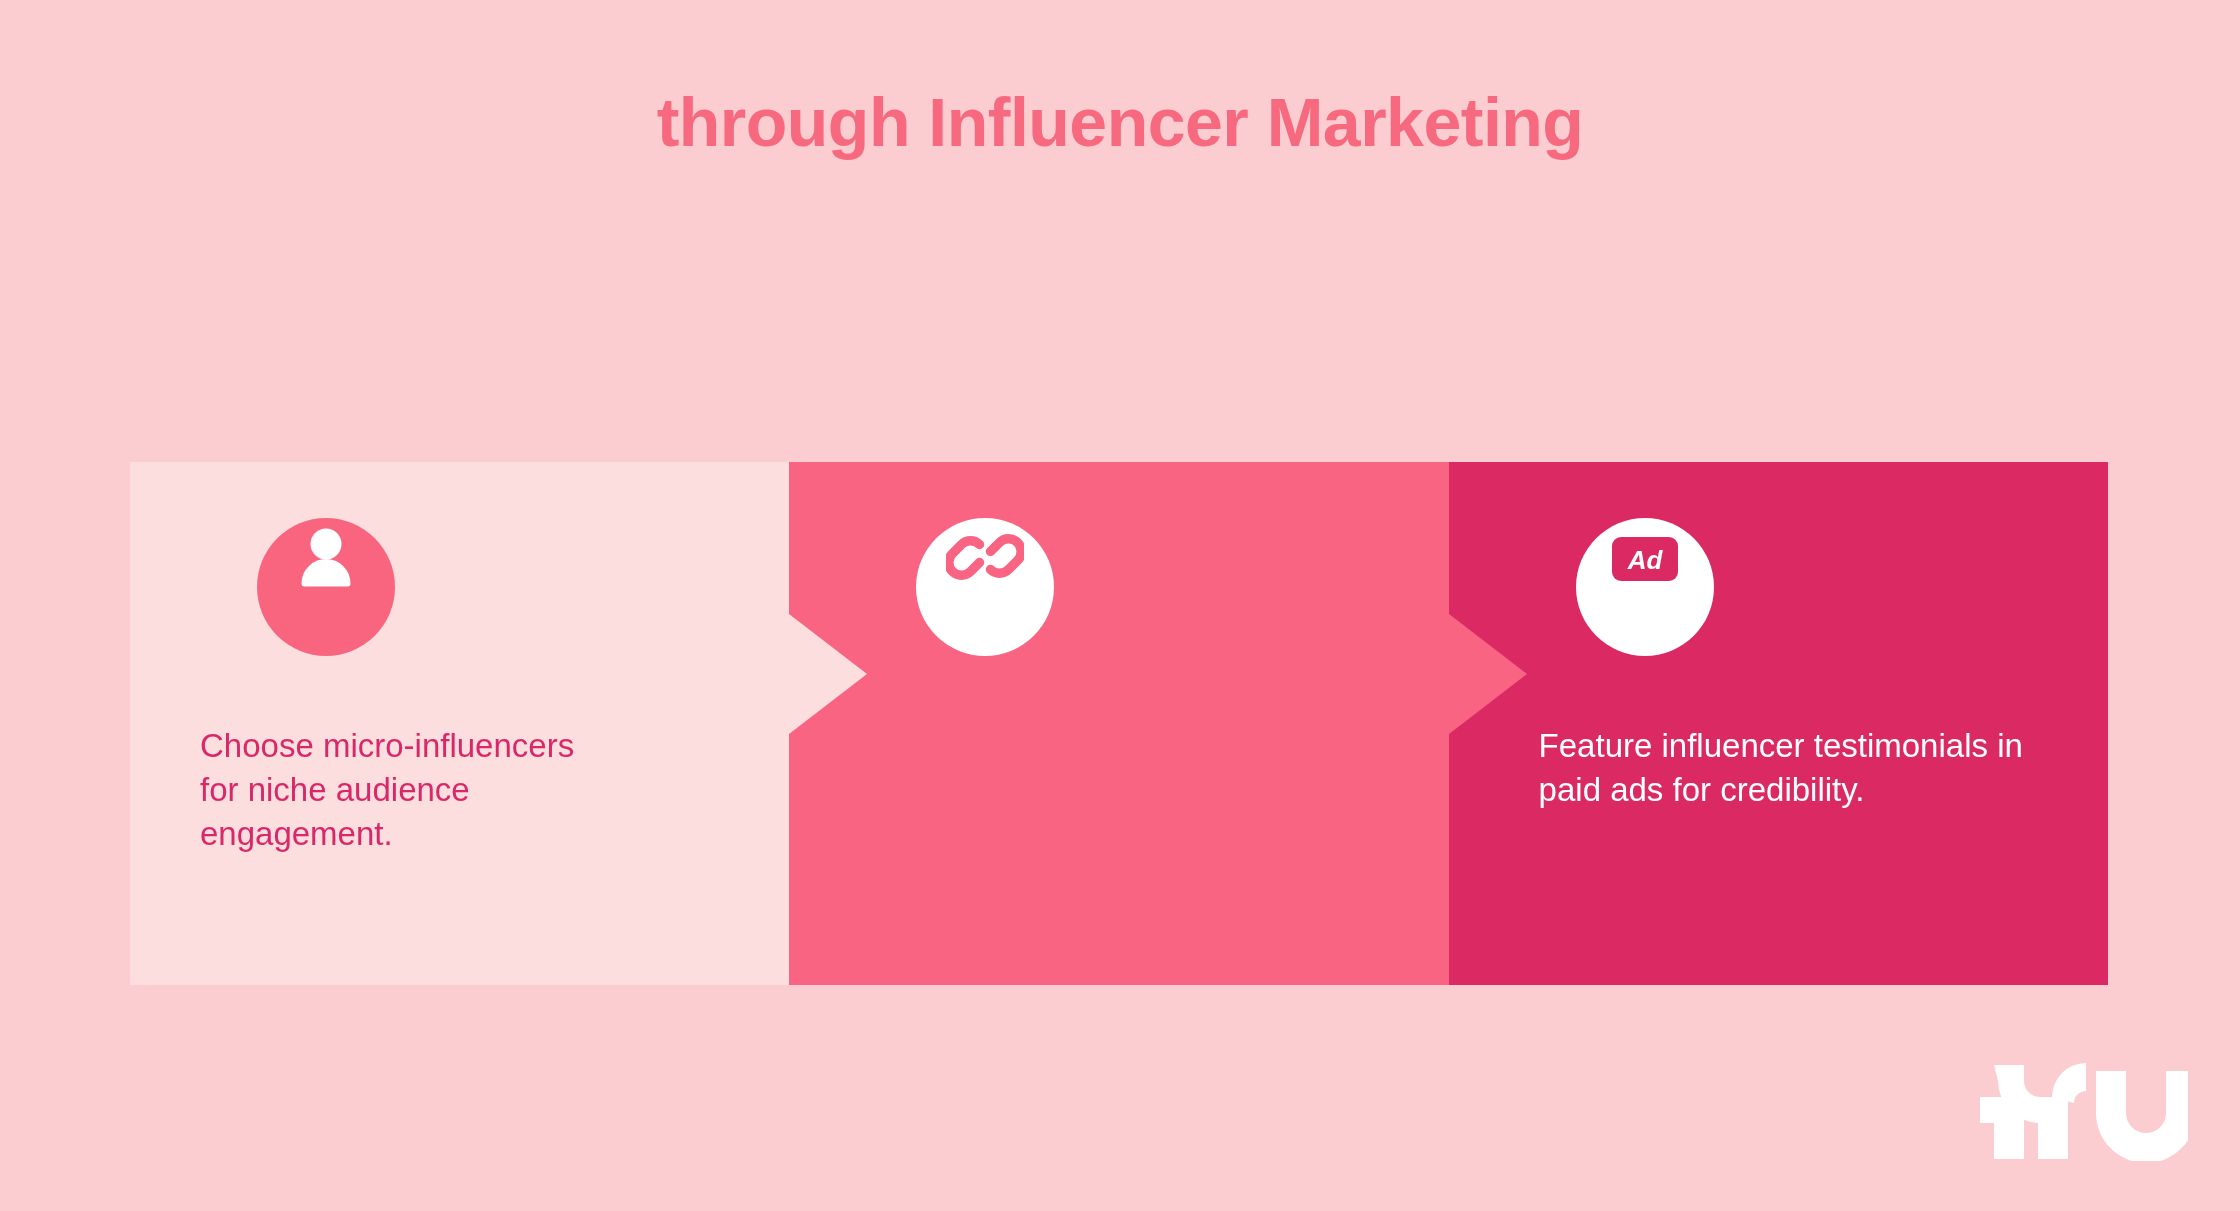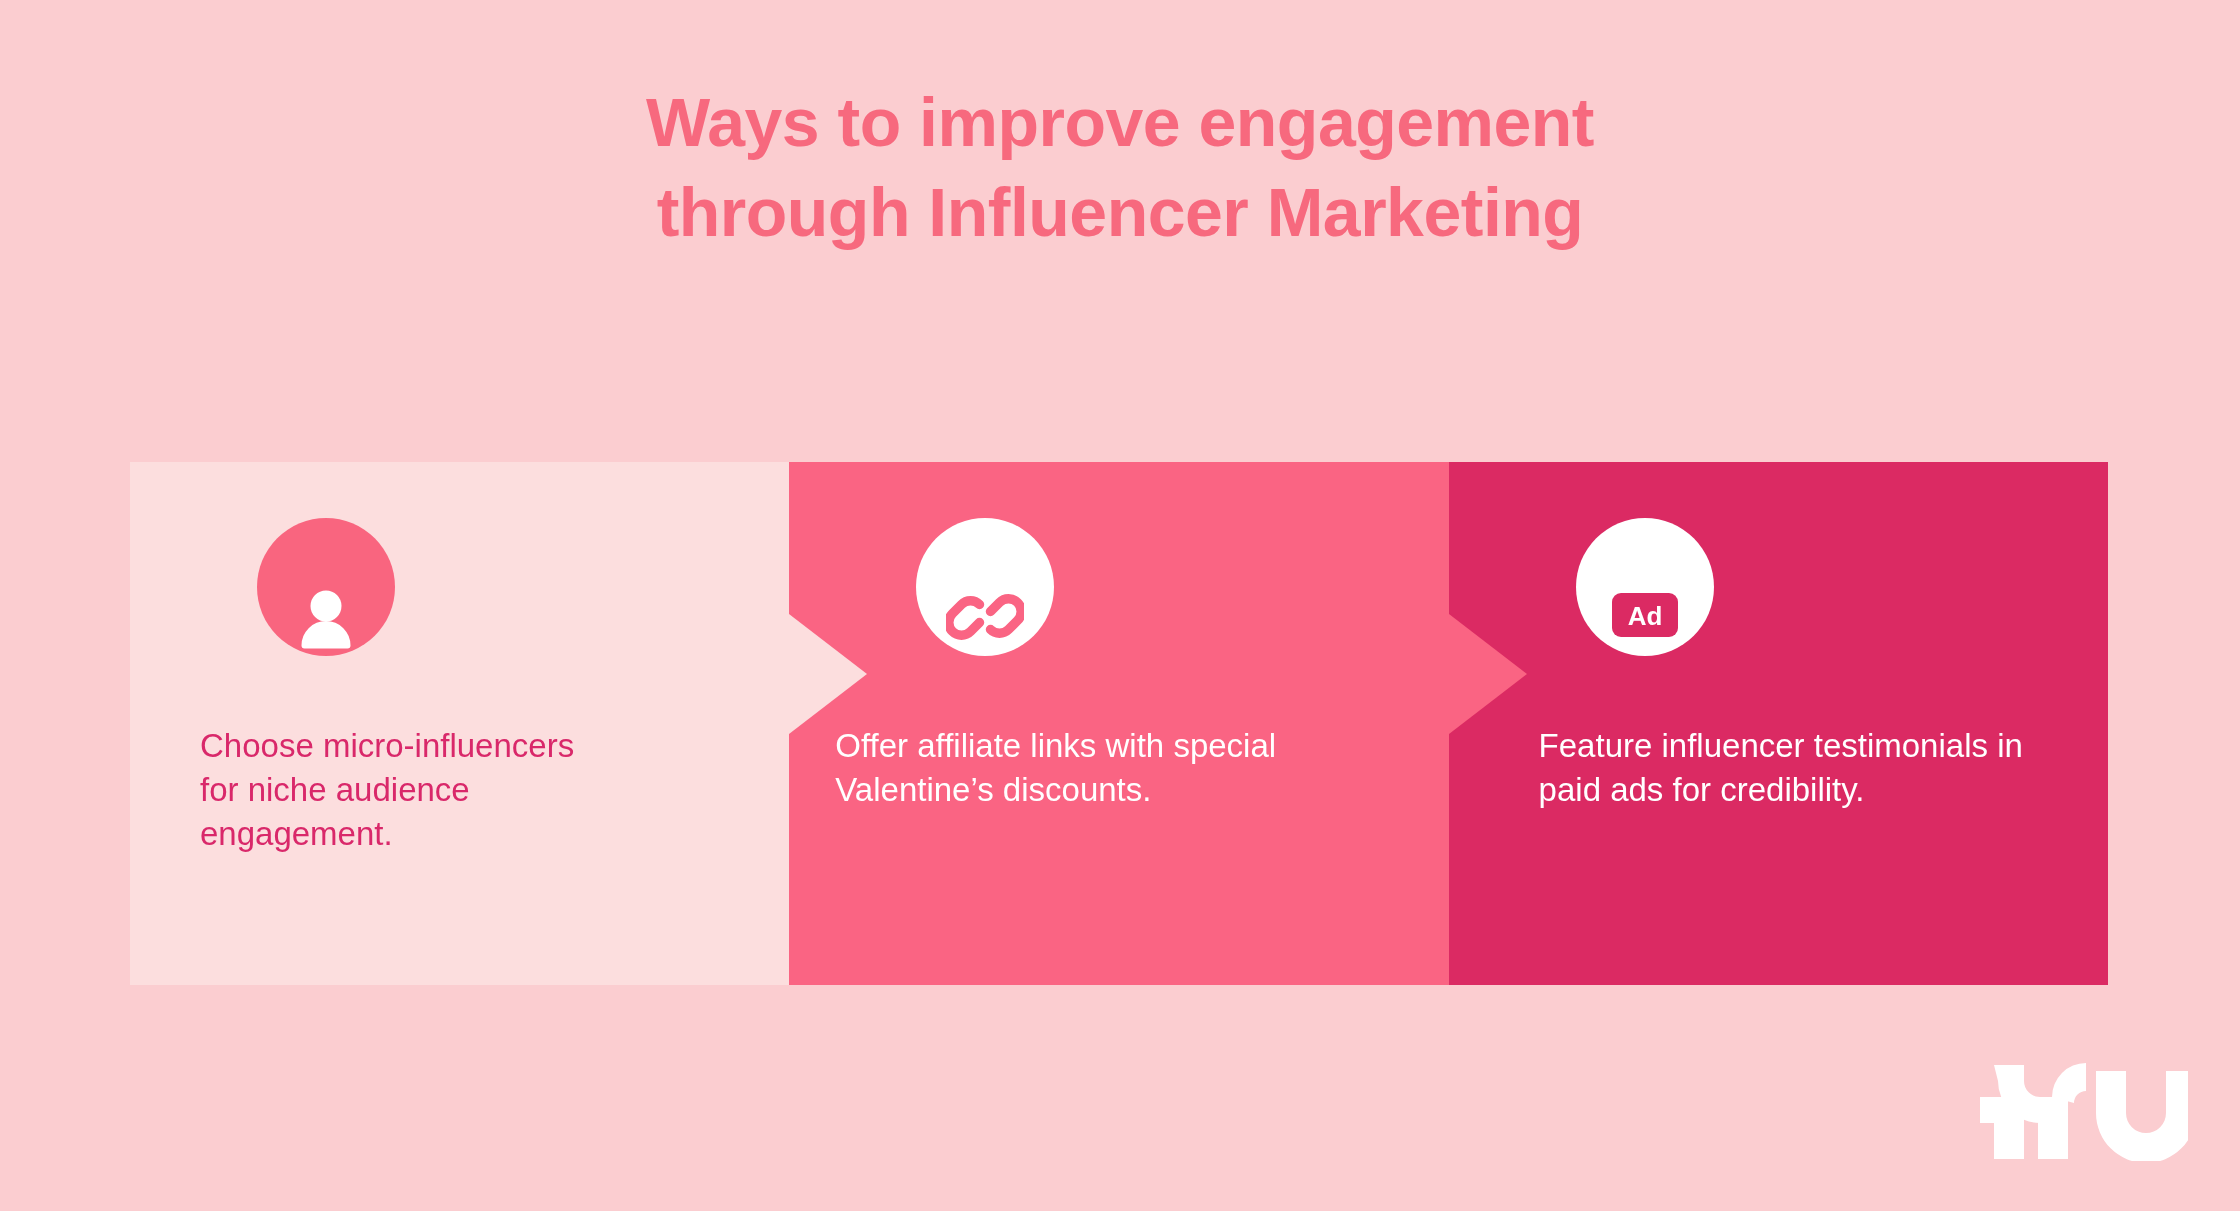--- a/index.html
+++ b/index.html
@@ -65,22 +65,23 @@
   
   .icon-wrap {
     position:absolute;
     left:127px; top:56px;
     width:138px; height:138px;
   }
   .icon-circle {
     width:138px; height:138px;
     border-radius:50%;
     display:flex;
-    align-items:flex-end;
+    align-items:flex-start;
     justify-content:center;
+    font-style:italic;
   }
   .icon-circle.pink  { background:#F9657F; }
   .icon-circle.white { background:#FFFFFF; }
 
   
   .card-text {
     position:absolute;
     left:46px;
     top:262px;
     width:520px;
@@ -98,21 +99,20 @@
     right:52px;
     bottom:50px;
     width:210px;
     height:98px;
   }
 </style>
 </head>
 <body>
 
 <div class="title-block">
-  <span class="title-line">Ways to improve engagement</span>
   <span class="title-line">through Influencer Marketing</span>
 </div>
 
 <div class="cards">
 
   <div class="card c1">
     <div class="icon-wrap">
       <div class="icon-circle pink">
         <svg width="76" height="76" viewBox="0 0 76 76" aria-hidden="true">
           <circle cx="38" cy="26" r="15.5" fill="#FFFFFF"></circle>
@@ -132,21 +132,20 @@
     <div class="icon-wrap">
       <div class="icon-circle white">
         <svg width="78" height="78" viewBox="0 0 78 78" aria-hidden="true">
           <g fill="none" stroke="#FA6483" stroke-width="9.5" stroke-linecap="round">
             <path d="M33.5 44.5 L24.5 53.5 a12.7 12.7 0 0 1 -18 -18 l9 -9 a12.7 12.7 0 0 1 18 0"></path>
             <path d="M44.5 33.5 L53.5 24.5 a12.7 12.7 0 0 1 18 18 l-9 9 a12.7 12.7 0 0 1 -18 0"></path>
           </g>
         </svg>
       </div>
     </div>
-    <div class="card-text">Offer affiliate links with special Valentine’s discounts.</div>
     <div class="chevron">
       <svg class="tri" viewBox="0 0 78 120" preserveAspectRatio="none" aria-hidden="true">
         <polygon class="tri" points="0,0 78,60 0,120"></polygon>
       </svg>
     </div>
   </div>
 
   <div class="card c3">
     <div class="icon-wrap">
       <div class="icon-circle white">

